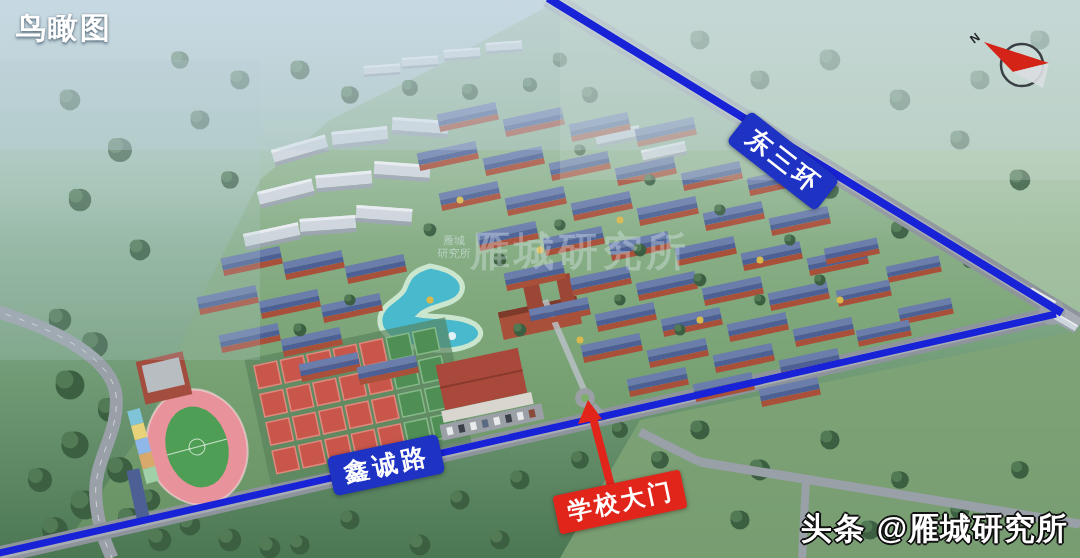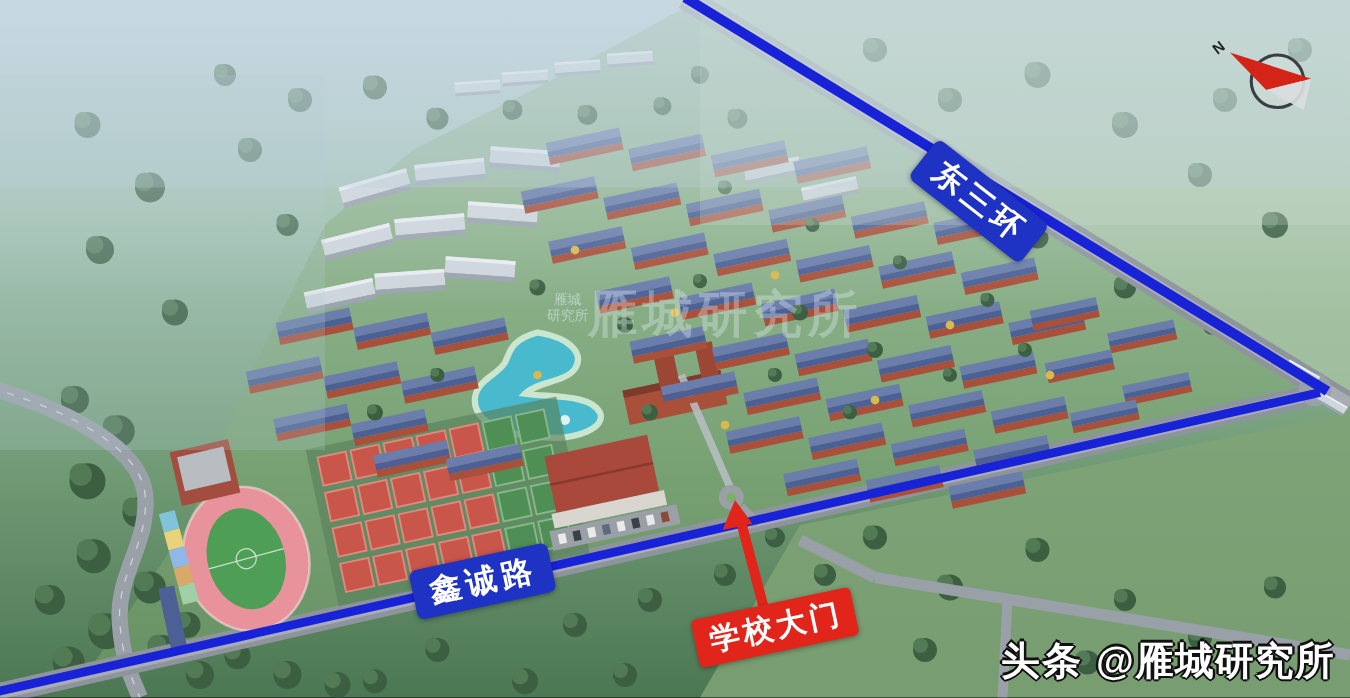--- a/index.html
+++ b/index.html
@@ -357,20 +357,21 @@
   </g>
 
   <g>
     <circle cx="1022" cy="65" r="21" fill="#f6fafb" fill-opacity="0.18" stroke="#3a3f45" stroke-width="2.5"></circle>
     <polygon points="984,42 1049,63 1013,72" style="fill:var(--c-compass_needle,#d42417)"></polygon>
     <polygon points="1013,72 1049,63 1043,88" fill="#dadde1" opacity="0.92"></polygon>
     <text x="974" y="44" transform="rotate(-38 974 44)" font-size="12" font-weight="bold" fill="#1e2227">N</text>
   </g>
 </svg>
 
+<div class="ov view-title">鸟瞰图</div>
 
 <div class="ov road-label east">东三环</div>
 
 <div class="ov road-label xincheng">鑫诚路</div>
 
 <div class="ov gate-label">学校大门</div>
 
 <div class="ov wm-small">
   <span>雁城</span><br>
   <span>研究所</span>

